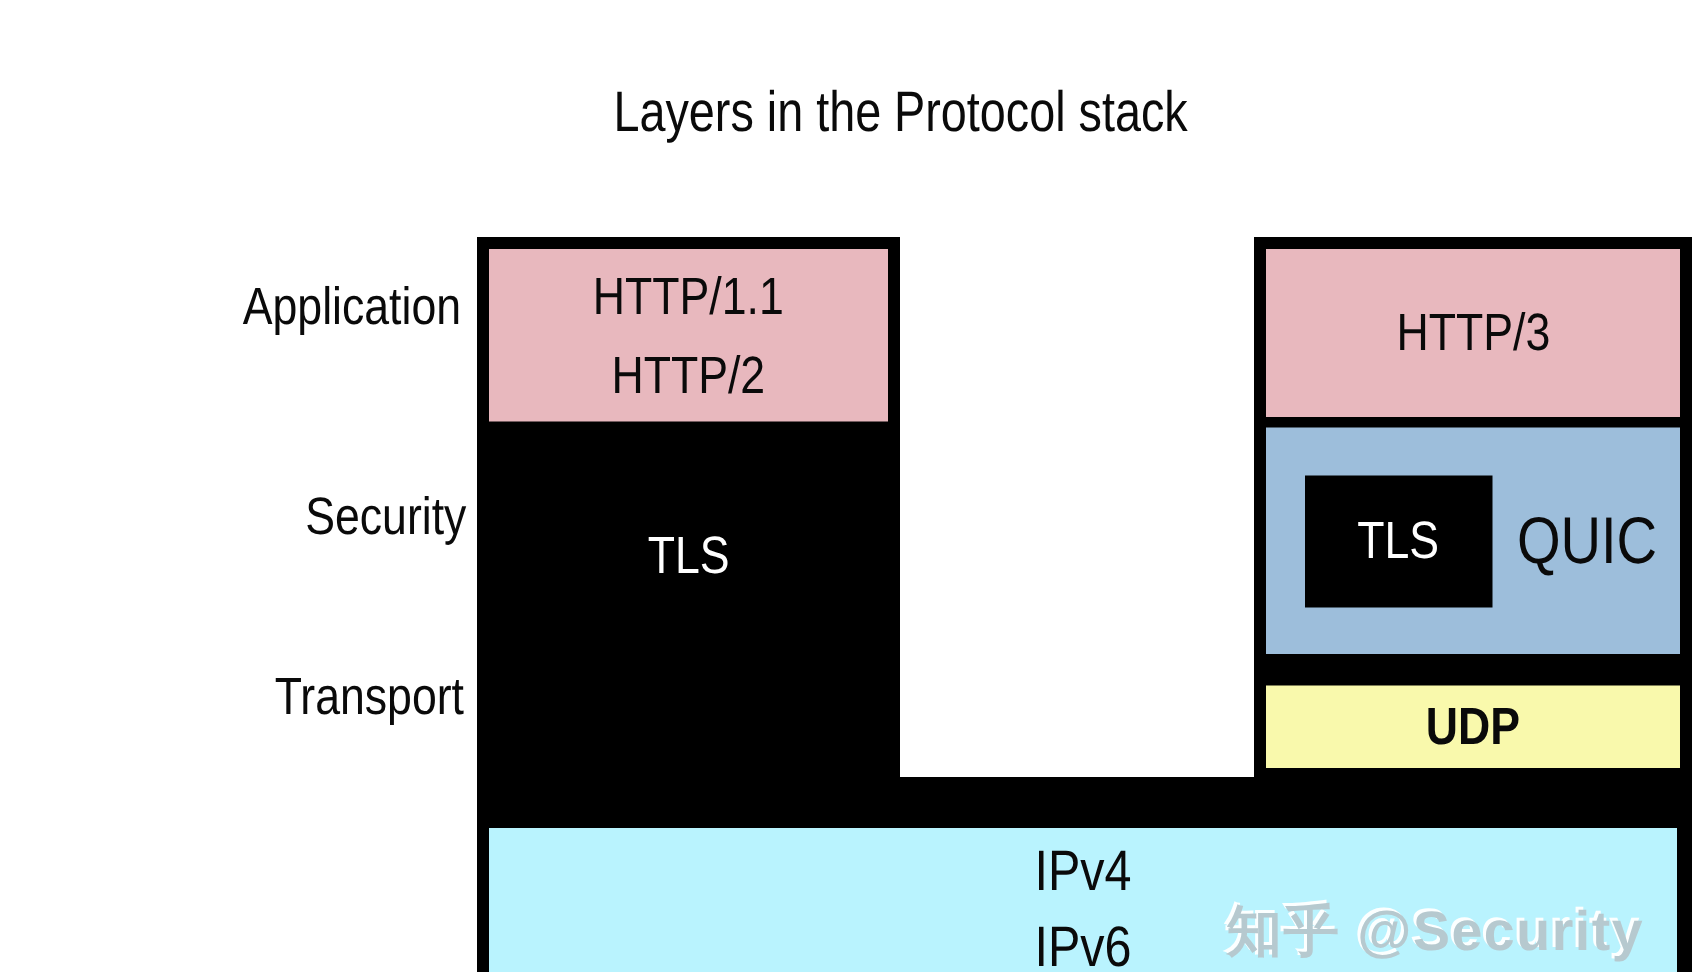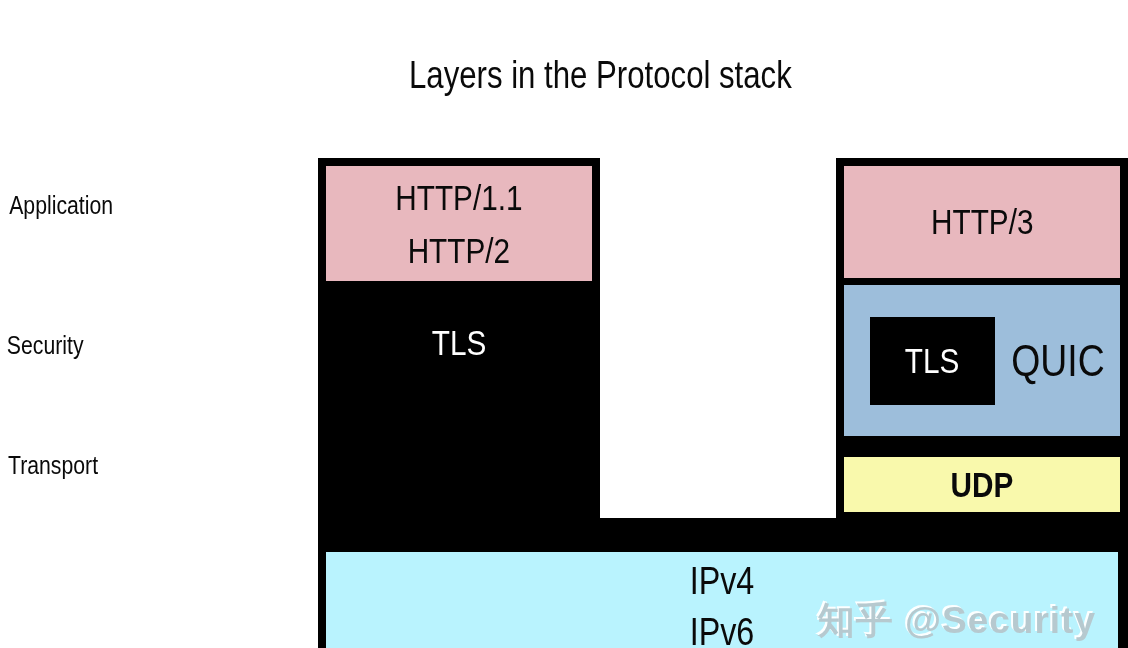--- a/index.html
+++ b/index.html
@@ -7,24 +7,24 @@
     --cyan:#b9f3fe; --box-border:#000000; --watermark:#b6c9cf;
   }
   *{margin:0;padding:0;box-sizing:border-box;}
   body{background:#ffffff;font-family:"Liberation Sans",sans-serif;}
   .canvas{position:relative;width:1128px;height:648px;background:#ffffff;overflow:hidden;}
   .cond{display:inline-block;transform:scaleX(0.85);transform-origin:50% 50%;white-space:nowrap;}
   .title{position:absolute;top:22px;left:0;width:100%;padding-left:72px;
          text-align:center;font-size:38px;color:#0a0a0a;margin-top:32px;}
   .title .cond{transform:scaleX(0.82);}
   .side-label{position:absolute;left:0;width:320px;height:44px;display:flex;
-              align-items:center;justify-content:flex-start;font-size:25px;color:#0a0a0a;}
+              align-items:center;justify-content:flex-end;font-size:35px;color:#0a0a0a;}
   .stack{position:absolute;top:158px;height:362px;background:var(--box-border);
          padding:8px;display:flex;flex-direction:column;}
-  .stack.left{left:318px;width:282px;}
+  .stack.left{left:318px;width:282px;gap:28px;}
   .stack.right{left:836px;width:292px;}
   .seg{display:flex;align-items:center;justify-content:center;font-size:35px;color:#0a0a0a;}
   .seg.pink{background:var(--pink);height:115px;}
   .seg.pink.h3{height:112px;text-align:center;}
   .seg.tlsblk{background:var(--box-border);height:124px;color:#ffffff;}
   .seg.orange{background:var(--orange);flex:1;}
   .seg.blue{background:var(--blue);height:151px;margin-top:7px;flex-direction:row;
             align-items:center;justify-content:flex-start;}
   .seg.yellow{background:var(--yellow);flex:1;margin-top:21px;font-weight:bold;}
   .two-lines{text-align:center;line-height:53px;}

